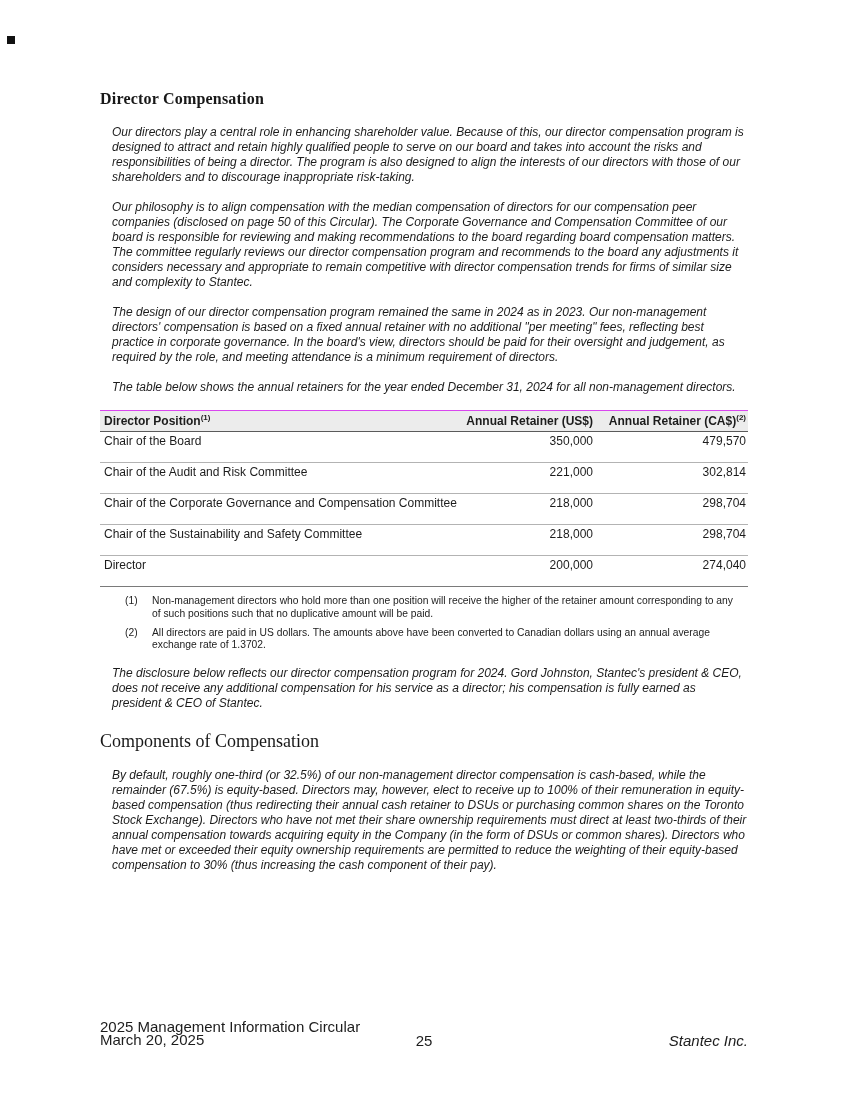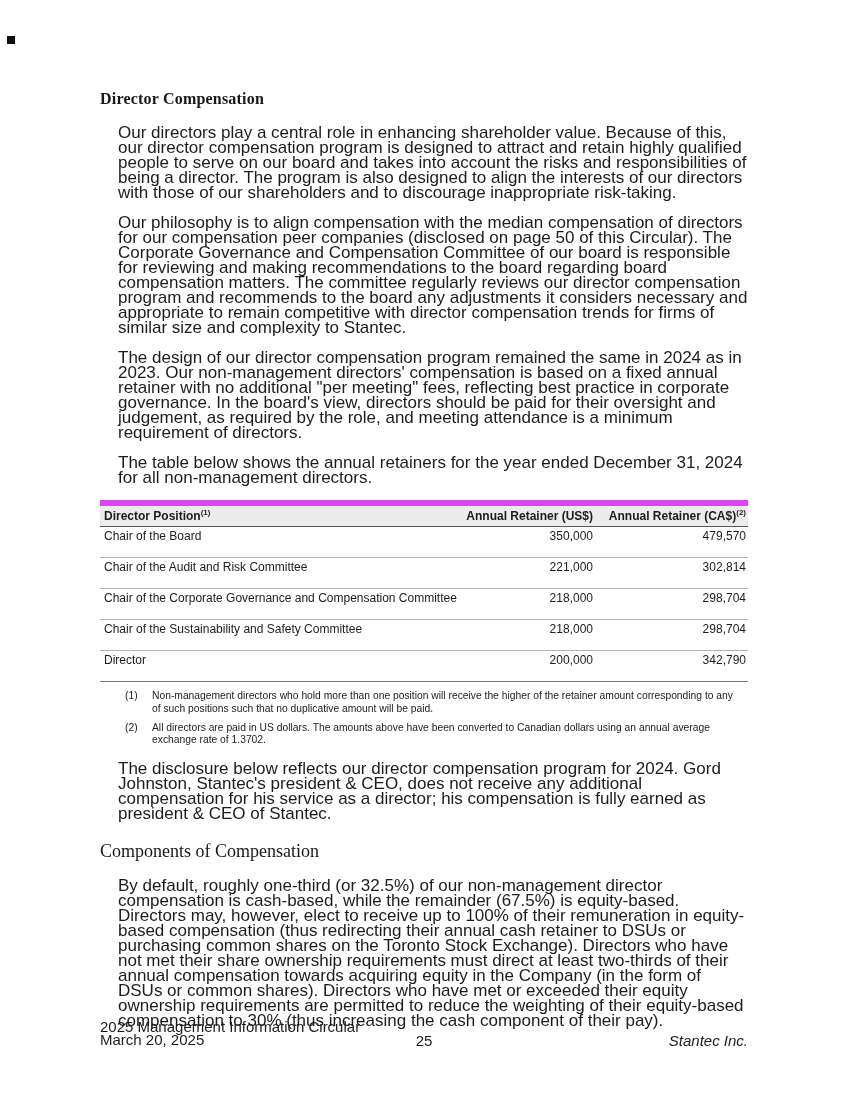--- a/index.html
+++ b/index.html
@@ -38,34 +38,35 @@
     letter-spacing: 0.2px;
   }
   h2.section-heading {
     font-family: "Liberation Serif", serif;
     font-size: 18px;
     font-weight: normal;
     color: #181818;
     margin: 20px 0 16px 0;
   }
   p.body-text {
-    font-size: 17px;
+    font-size: 12px;
     line-height: 15px;
-    margin: 0 0 15px 18px;
+    margin: 0 0 15px 12px;
     color: #1c1c1c;
+    font-style: italic;
   }
   table.retainer-table {
     width: 648px;
     border-collapse: collapse;
     margin: 2px 0 8px 0;
     font-size: 12px;
   }
   table.retainer-table thead tr {
     background: #ececec;
-    border-top: 6px solid #d946ef;
+    border-top: 1px solid #d946ef;
     border-bottom: 1px solid #5a5a5a;
   }
   table.retainer-table th {
     font-weight: bold;
     padding: 3px 2px 3px 4px;
     text-align: left;
     white-space: nowrap;
   }
   table.retainer-table th.col-num,
   table.retainer-table td.col-num {
@@ -167,21 +168,21 @@
         <td class="col-num">298,704</td>
       </tr>
       <tr>
         <td>Chair of the Sustainability and Safety Committee</td>
         <td class="col-num">218,000</td>
         <td class="col-num">298,704</td>
       </tr>
       <tr>
         <td>Director</td>
         <td class="col-num">200,000</td>
-        <td class="col-num">342,790</td>
+        <td class="col-num">274,040</td>
       </tr>
     </tbody>
   </table>
 
   <div class="footnotes">
     <div class="footnote">
       <span class="fn-num">(1)</span>
       <span class="fn-text">Non-management directors who hold more than one position will receive the higher of the retainer amount corresponding to any of such positions such that no duplicative amount will be paid.</span>
     </div>
     <div class="footnote">

